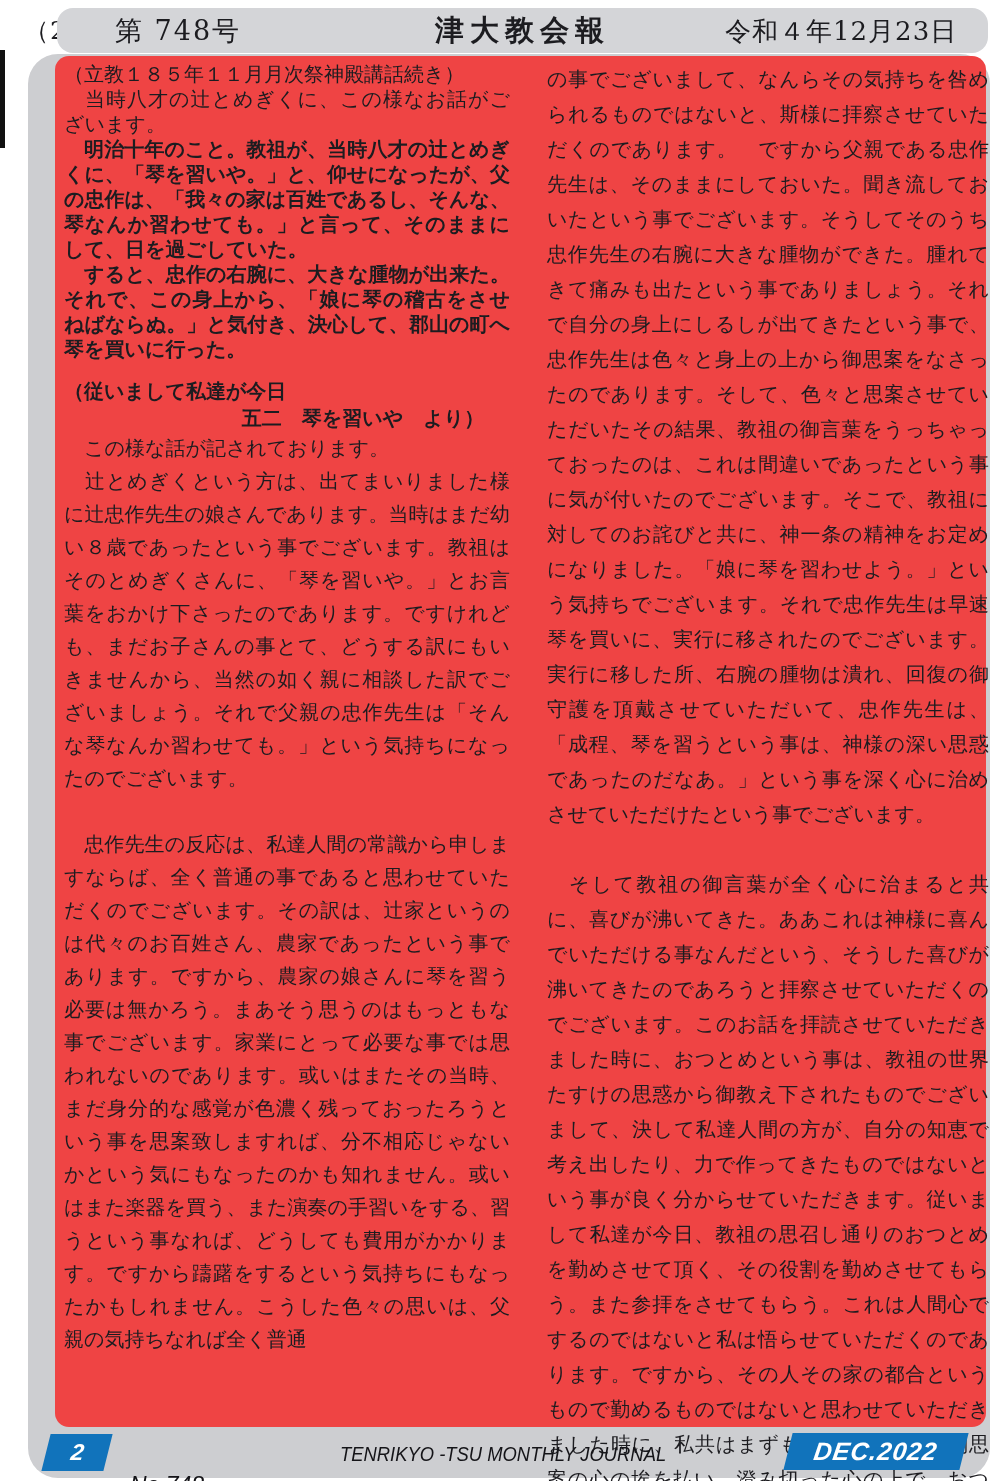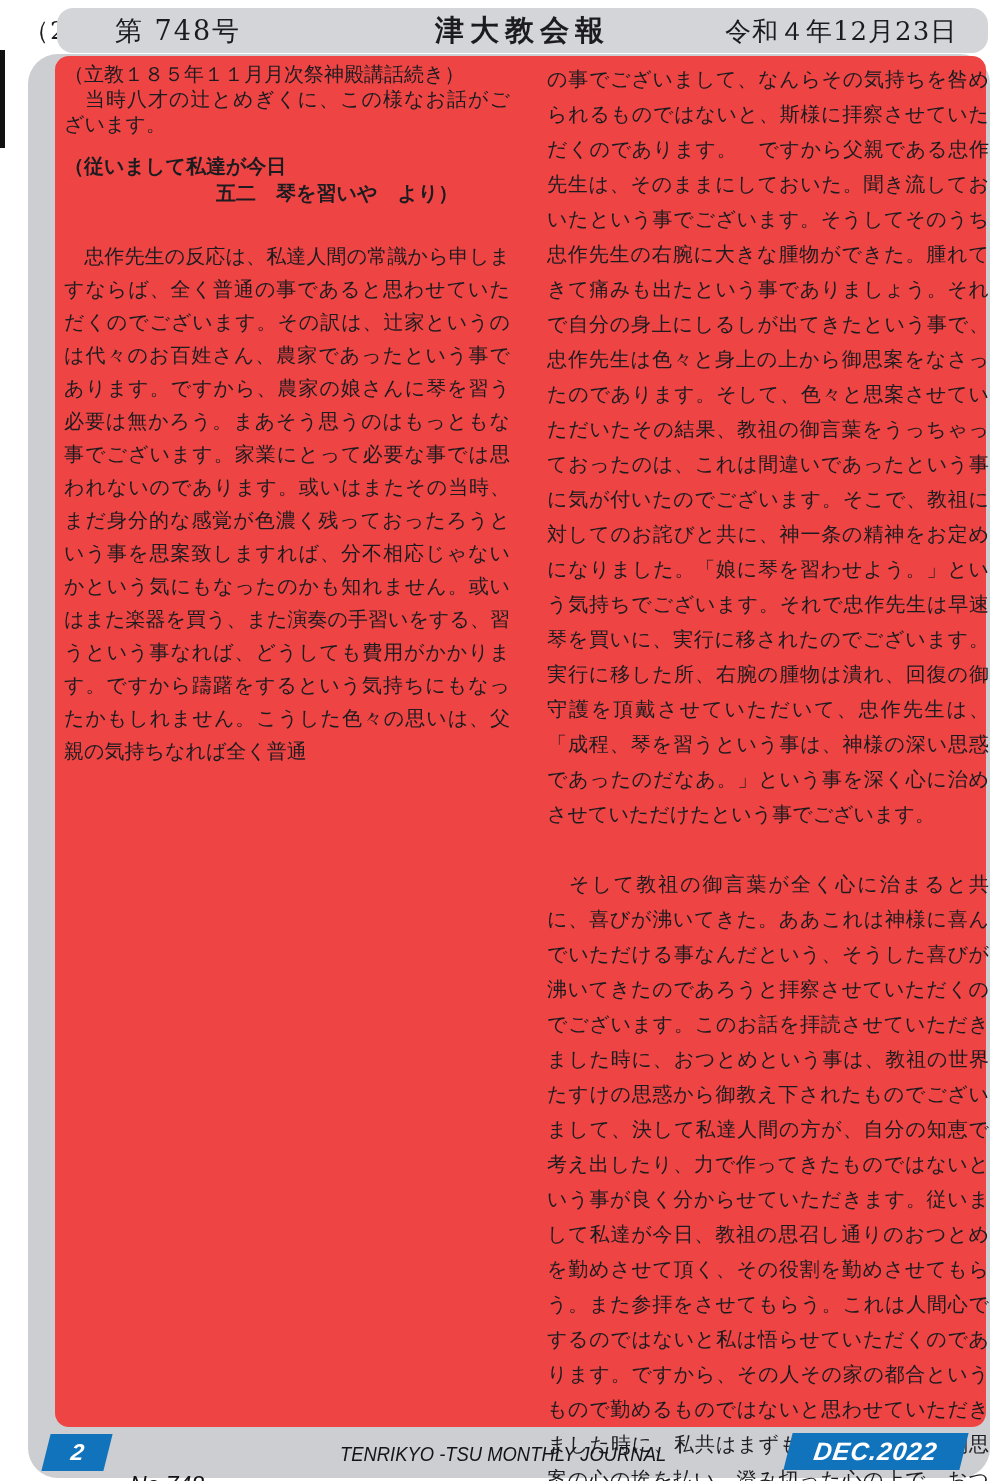--- a/index.html
+++ b/index.html
@@ -28,21 +28,21 @@
   }
   .scan-artifact{position:absolute;left:0;top:50px;width:5px;height:98px;background:#111;}
   
   .col{position:absolute;top:6px;text-align:justify;}
   .col-left{left:9px;width:446px;}
   .col-right{left:492px;width:442px;}
   .col p{margin:0;font-size:20px;}
   p.tight{line-height:25px;}
   p.quote{line-height:25px;font-weight:bold;}
   p.cite{line-height:27px;font-weight:bold;margin-top:16px;}
-  p.cite-2{line-height:27px;font-weight:bold;padding-left:152px;text-align:left;}
+  p.cite-2{line-height:27px;font-weight:bold;padding-left:152px;text-align:center;}
   p.normal-l{line-height:33px;}
   p.normal-r{line-height:35px;}
   .vgap-l{height:33px;}
   .vgap-r{height:35px;}
   
   .footer-badge{
     position:absolute;height:37px;background:#1173bb;transform:skewX(-14deg);
     display:flex;align-items:center;justify-content:center;
     font-family:"Liberation Sans",sans-serif;font-style:italic;font-weight:bold;color:#ffffff;
   }
@@ -65,22 +65,26 @@
 </div>
 
 <div class="scan-artifact"></div>
 
 <div class="frame">
   <div class="content">
 
     <div class="col col-left">
       <p class="tight">（立教１８５年１１月月次祭神殿講話続き）</p>
       <p class="tight">　当時八才の辻とめぎくに、この様なお話がございます。</p>
+      <p class="quote">　明治十年のこと。教祖が、当時八才の辻とめぎくに、「琴を習いや。」と、仰せになったが、父の忠作は、「我々の家は百姓であるし、そんな、琴なんか習わせても。」と言って、そのままにして、日を過ごしていた。</p>
+      <p class="quote">　すると、忠作の右腕に、大きな腫物が出来た。それで、この身上から、「娘に琴の稽古をさせねばならぬ。」と気付き、決心して、郡山の町へ琴を買いに行った。</p>
       <p class="cite">（従いまして私達が今日</p>
       <p class="cite-2">五二　琴を習いや　より）</p>
+      <p class="normal-l">　この様な話が記されております。</p>
+      <p class="normal-l">　辻とめぎくという方は、出てまいりました様に辻忠作先生の娘さんであります。当時はまだ幼い８歳であったという事でございます。教祖はそのとめぎくさんに、「琴を習いや。」とお言葉をおかけ下さったのであります。ですけれども、まだお子さんの事とて、どうする訳にもいきませんから、当然の如く親に相談した訳でございましょう。それで父親の忠作先生は「そんな琴なんか習わせても。」という気持ちになったのでございます。</p>
       <div class="vgap-l"></div>
       <p class="normal-l">　忠作先生の反応は、私達人間の常識から申しますならば、全く普通の事であると思わせていただくのでございます。その訳は、辻家というのは代々のお百姓さん、農家であったという事であります。ですから、農家の娘さんに琴を習う必要は無かろう。まあそう思うのはもっともな事でございます。家業にとって必要な事では思われないのであります。或いはまたその当時、まだ身分的な感覚が色濃く残っておったろうという事を思案致しますれば、分不相応じゃないかという気にもなったのかも知れません。或いはまた楽器を買う、また演奏の手習いをする、習うという事なれば、どうしても費用がかかります。ですから躊躇をするという気持ちにもなったかもしれません。こうした色々の思いは、父親の気持ちなれば全く普通</p>
     </div>
 
     <div class="col col-right">
       <p class="normal-r">の事でございまして、なんらその気持ちを咎められるものではないと、斯様に拝察させていただくのであります。　ですから父親である忠作先生は、そのままにしておいた。聞き流しておいたという事でございます。そうしてそのうち忠作先生の右腕に大きな腫物ができた。腫れてきて痛みも出たという事でありましょう。それで自分の身上にしるしが出てきたという事で、忠作先生は色々と身上の上から御思案をなさったのであります。そして、色々と思案させていただいたその結果、教祖の御言葉をうっちゃっておったのは、これは間違いであったという事に気が付いたのでございます。そこで、教祖に対してのお詫びと共に、神一条の精神をお定めになりました。「娘に琴を習わせよう。」という気持ちでございます。それで忠作先生は早速琴を買いに、実行に移されたのでございます。実行に移した所、右腕の腫物は潰れ、回復の御守護を頂戴させていただいて、忠作先生は、「成程、琴を習うという事は、神様の深い思惑であったのだなあ。」という事を深く心に治めさせていただけたという事でございます。</p>
       <div class="vgap-r"></div>
       <p class="normal-r">　そして教祖の御言葉が全く心に治まると共に、喜びが沸いてきた。ああこれは神様に喜んでいただける事なんだという、そうした喜びが沸いてきたのであろうと拝察させていただくのでございます。このお話を拝読させていただきました時に、おつとめという事は、教祖の世界たすけの思惑から御教え下されたものでございまして、決して私達人間の方が、自分の知恵で考え出したり、力で作ってきたものではないという事が良く分からせていただきます。従いまして私達が今日、教祖の思召し通りのおつとめを勤めさせて頂く、その役割を勤めさせてもらう。また参拝をさせてもらう。これは人間心でするのではないと私は悟らせていただくのであります。ですから、その人その家の都合というもので勤めるものではないと思わせていただきました時に、私共はまずもって人間心、人間思案の心の埃を払い、澄み切った心の上で、おつとめに臨ませて頂く事が、最も相応しい</p>
 
     </div>

